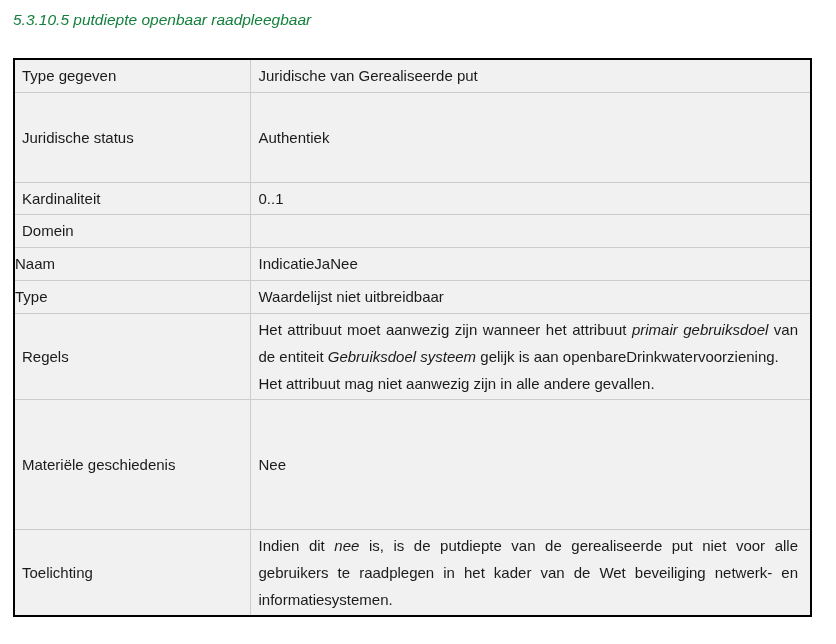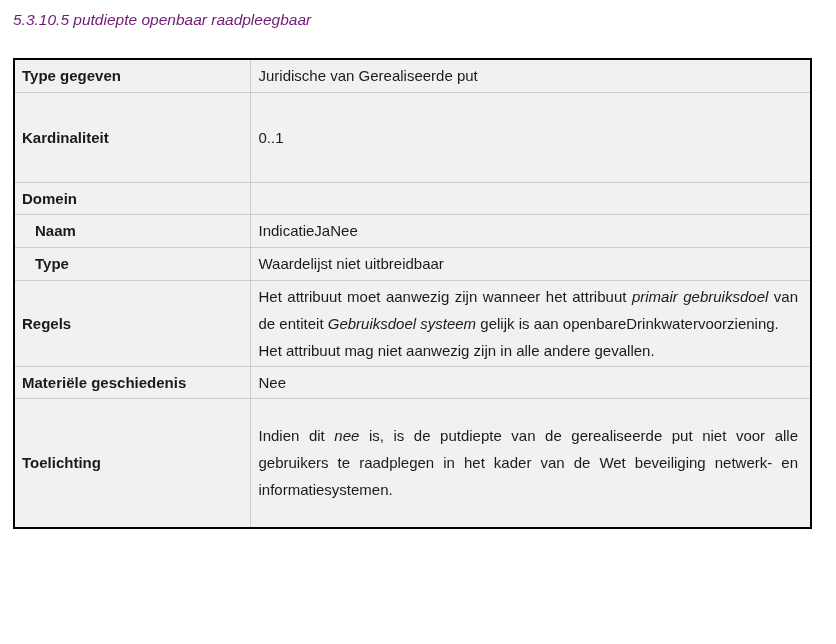--- a/index.html
+++ b/index.html
@@ -13,45 +13,45 @@
     width: 836px;
     box-sizing: border-box;
     padding: 8px 14px 10px 13px;
   }
   .section-title {
     font-style: italic;
     font-weight: normal;
     font-size: 15.5px;
     line-height: 20px;
     margin: 2px 0 0 0;
-    color: #701a75;
+    color: #15803d;
   }
   table.attr-table {
     border-collapse: collapse;
     table-layout: fixed;
     width: 799px;
     margin-top: 28px;
     border: 2px solid #000000;
   }
   table.attr-table td {
     border: 1px solid #cccccc;
     background: #f1f1f1;
     font-size: 15px;
     line-height: 27px;
     vertical-align: middle;
     overflow: hidden;
   }
   td.label-cell {
     width: 236px;
-    font-weight: bold;
+    font-weight: normal;
     padding: 2px 6px 2px 7px;
     box-sizing: border-box;
   }
   td.label-cell.indent {
-    padding-left: 20px;
+    padding-left: 0;
     margin-top: 28px;
   }
   td.value-cell {
     padding: 2px 12px 2px 8px;
     text-align: justify;
   }
   
   tbody tr:nth-child(1)  { height: 33px; }
   tbody tr:nth-child(2)  { height: 90px; }
   tbody tr:nth-child(3)  { height: 32px; }
@@ -67,20 +67,24 @@
 <body>
 
 <main class="page">
   <h2 class="section-title">5.3.10.5 putdiepte openbaar raadpleegbaar</h2>
 
   <table class="attr-table">
     <tbody id="table-body">
         <tr>
     <td class="label-cell">Type gegeven</td>
     <td class="value-cell"><span>Juridische van Gerealiseerde put</span></td>
+  </tr>
+        <tr>
+    <td class="label-cell">Juridische status</td>
+    <td class="value-cell"><span>Authentiek</span></td>
   </tr>
         <tr>
     <td class="label-cell">Kardinaliteit</td>
     <td class="value-cell"><span>0..1</span></td>
   </tr>
         <tr>
     <td class="label-cell">Domein</td>
     <td class="value-cell"></td>
   </tr>
         <tr>

